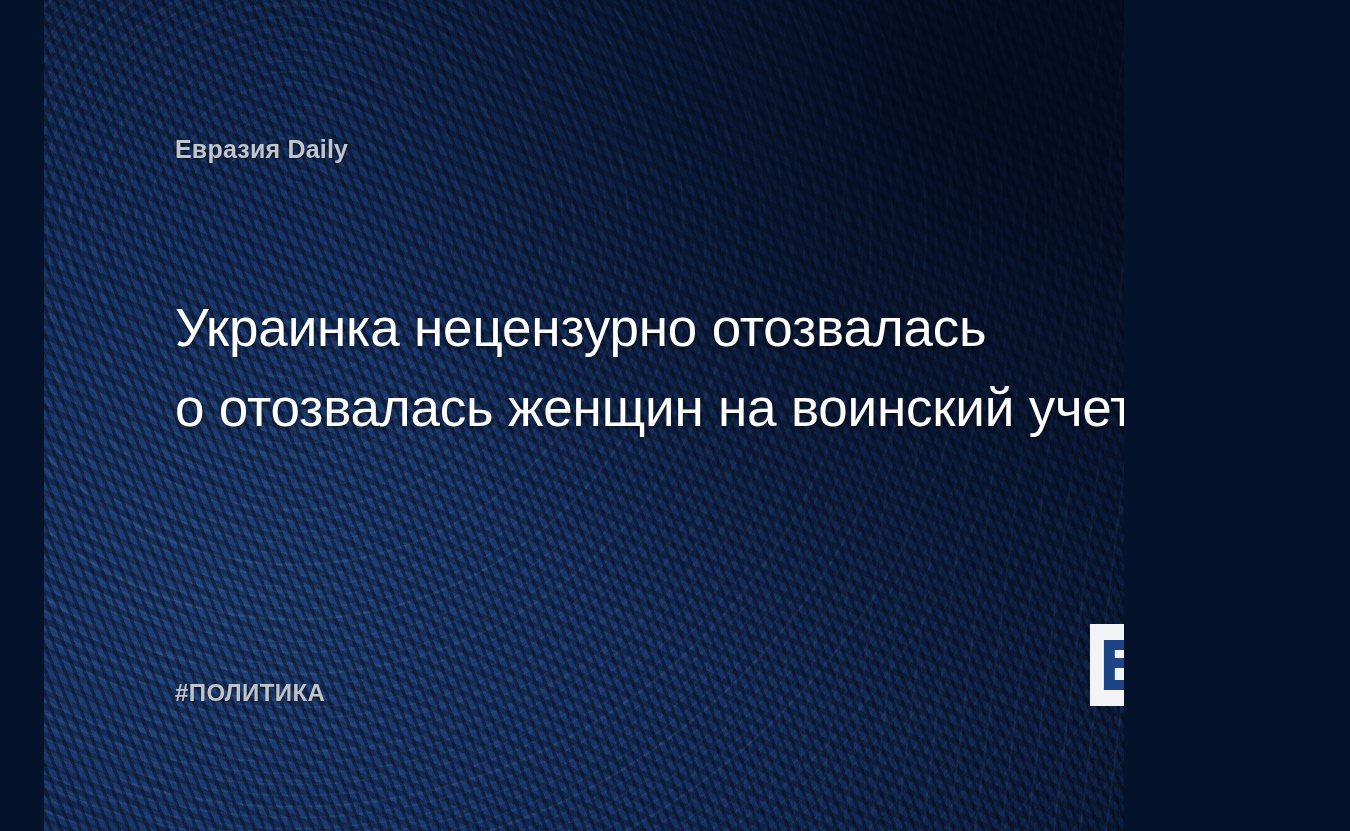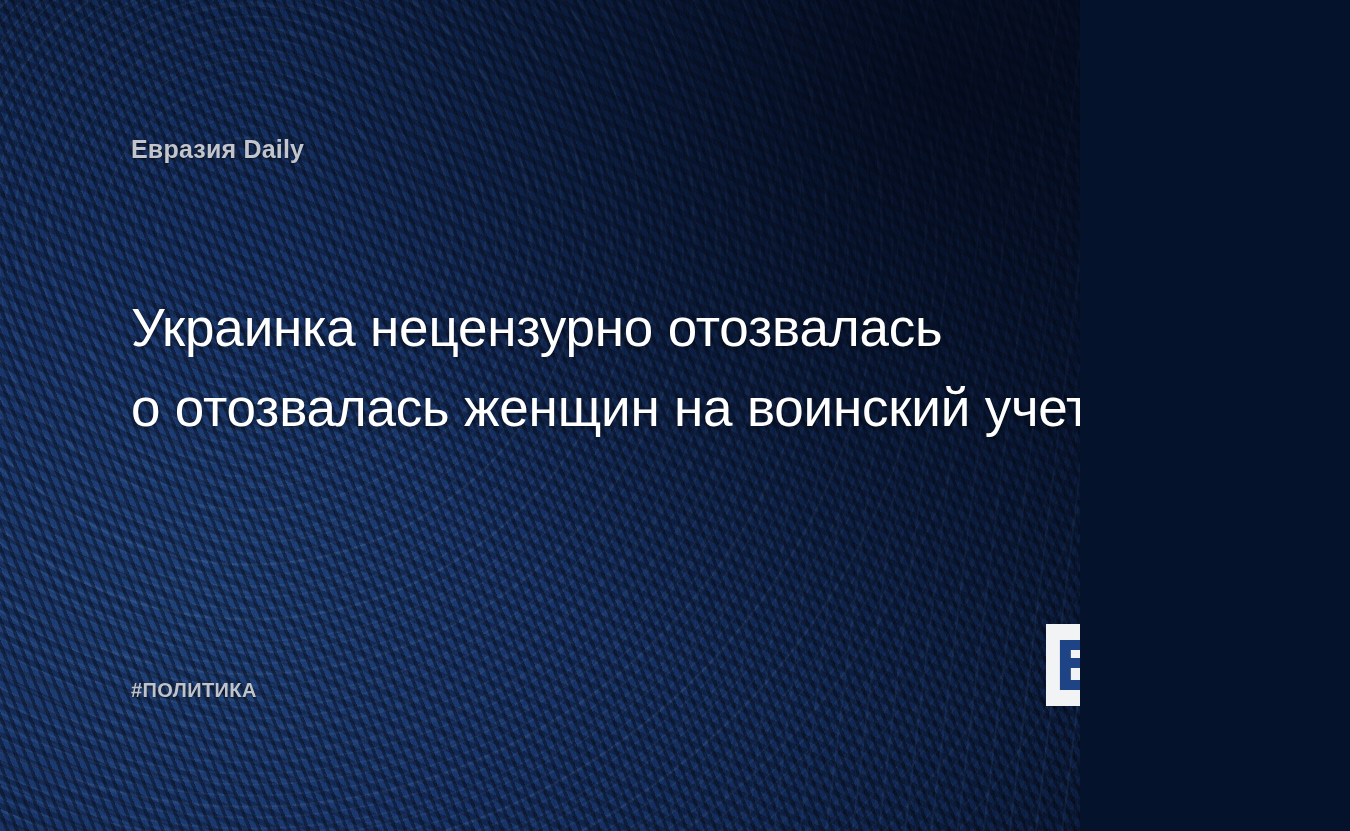--- a/index.html
+++ b/index.html
@@ -9,20 +9,21 @@
     background: #05122b;
   }
   #card {
     position: relative;
     width: 1080px;
     height: 831px;
     overflow: hidden;
     font-family: "Liberation Sans", "DejaVu Sans", sans-serif;
     background: #14532d;
     user-select: none;
+    margin-left: 44px;
   }
 
   
   .bg-layer {
     position: absolute;
     inset: 0;
     pointer-events: none;
   }
 
   
@@ -123,21 +124,21 @@
   }
   #headline .hl-line {
     display: block;
     white-space: nowrap;
   }
 
   #hashtag {
     position: absolute;
     left: 131px;
     top: 679px;
-    font-size: 20px;
+    font-size: 24px;
     font-weight: bold;
     letter-spacing: .4px;
     color: #c0c4ca;
     text-shadow: 0 1px 2px rgba(0,0,0,.5);
     white-space: nowrap;
   }
 
   
   #logo {
     position: absolute;

